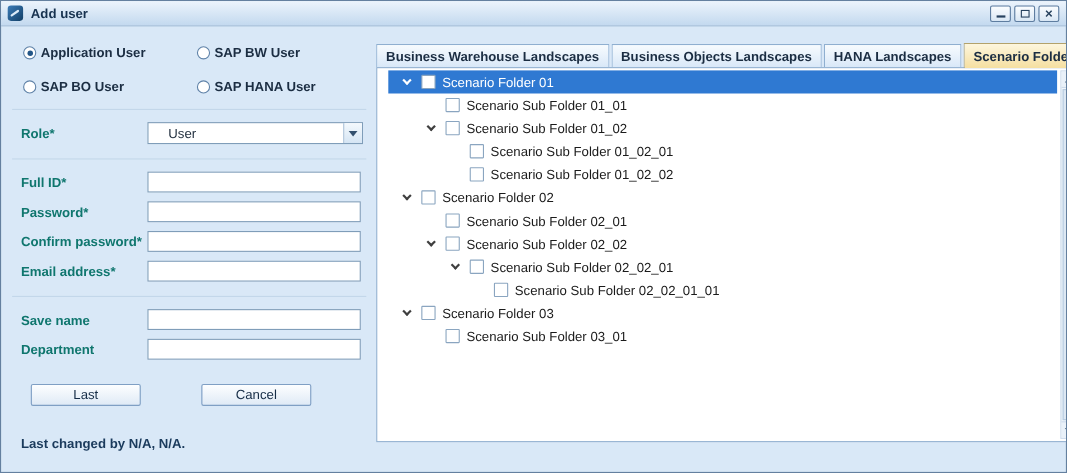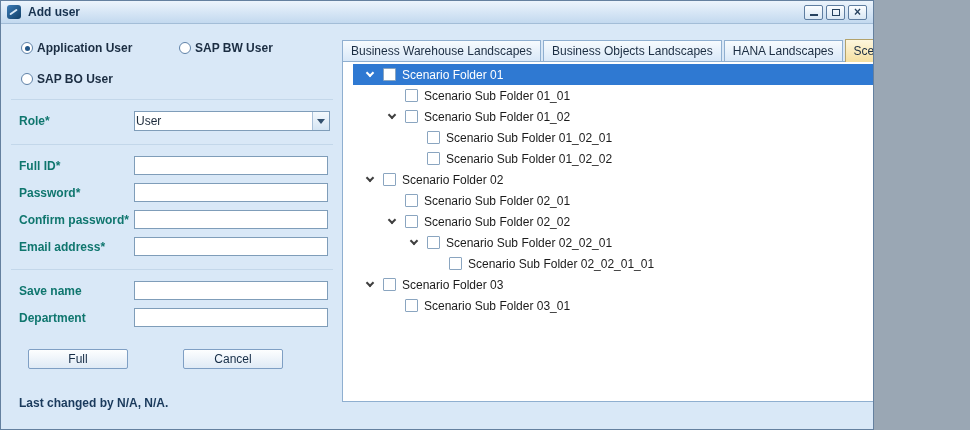--- a/index.html
+++ b/index.html
@@ -1,20 +1,20 @@
 <!DOCTYPE html>
 <html><head>
 <meta charset="utf-8">
 <style>
   * { box-sizing: border-box; margin: 0; padding: 0; }
   html,body { background:#9aa7b4; }
   body { font-family: "Liberation Sans", "DejaVu Sans", sans-serif; font-size: 12px; color:#1c2a3a; }
 
   .window {
-    position: relative; width: 874px; height: 430px;
+    position: relative; width: 970px; height: 430px;
     background: #d9e8f7; border: 1px solid #64809f;
     overflow: hidden;
   }
 
   
   .titlebar {
     height: 23px; display: flex; align-items: center;
     background: linear-gradient(#ecf4fc, #c3d9ef);
     border-bottom: 1px solid #a3bdd7; padding: 0 6px;
   }
@@ -57,21 +57,21 @@
   .frow { display:flex; align-items:center; margin-bottom: 8px; }
   .flabel { flex: 0 0 115px; font-weight: 700; color:#0f766e; }
   .tinput {
     width: 194px; height: 19px; border: 1px solid #7f9db9; background:#fff;
     font-family: inherit; font-size: 12px; padding: 0 4px; outline:none;
   }
   .select {
     width: 196px; height: 20px; border:1px solid #7f9db9; background:#fff;
     display:flex; align-items:center; position:relative; cursor:default;
   }
-  .select .sel-value { padding-left:1px; }
+  .select .sel-value { padding-left:18px; }
   .dd-btn {
     position:absolute; right:0; top:0; bottom:0; width:17px;
     background: linear-gradient(#f4f9fd,#d5e5f4); border-left:1px solid #a9c0d8;
     display:flex; align-items:center; justify-content:center;
   }
   .dd-arrow { width:0; height:0; border-left:4px solid transparent; border-right:4px solid transparent; border-top:5px solid #33506e; }
 
   .btn-row { display:flex; margin-top: 22px; padding-left: 9px; }
   .btn {
     width: 100px; height: 20px; border:1px solid #7f9fc4; border-radius:2px;
@@ -80,21 +80,21 @@
   }
   .btn + .btn { margin-left: 55px; }
   .footer-note { margin-top: 27px; font-weight:700; color:#1a3a5c; }
 
   
   .tabs { display:flex; align-items:flex-end; height: 23px; position:relative; z-index:2; }
   .tab {
     height: 21px; padding: 0 8px; display:flex; align-items:center;
     border:1px solid #8fafd0; border-bottom:none; margin-right: 2px;
     background: linear-gradient(#f7fbfe,#d9e8f8);
-    font-weight:400; color:#1b2d42; white-space:nowrap; cursor:default;
+    font-weight:700; color:#1b2d42; white-space:nowrap; cursor:default;
     border-radius:1px 1px 0 0;
     text-align:right;
   }
   .tab.active {
     height: 23px; background: linear-gradient(#fdf6dd,#f5dfa0);
     border-color:#b3a26b; margin-bottom:-1px;
   }
   .panel {
     position: relative; height: 341px; background:#fff;
     border:1px solid #8fafd0; z-index:1;
@@ -166,20 +166,24 @@
           <span class="radio-label">Application User</span>
         </div>
         <div class="radio-item">
           <span class="radio-circle"></span>
           <span class="radio-label">SAP BW User</span>
         </div>
         <div class="radio-item">
           <span class="radio-circle"></span>
           <span class="radio-label">SAP BO User</span>
         </div>
+        <div class="radio-item">
+          <span class="radio-circle"></span>
+          <span class="radio-label">SAP HANA User</span>
+        </div>
       </div>
 
       <div class="sep"></div>
 
       <div class="frow">
         <span class="flabel">Role*</span>
         <div class="select">
           <span class="sel-value">User</span>
           <span class="dd-btn">
             <span class="dd-arrow"></span>
@@ -211,21 +215,21 @@
       <div class="frow">
         <span class="flabel">Save name</span>
         <input class="tinput" type="text" value="" style="">
       </div>
       <div class="frow">
         <span class="flabel">Department</span>
         <input class="tinput" type="text" value="" style="">
       </div>
 
       <div class="btn-row">
-        <div class="btn">Full</div>
+        <div class="btn">Last</div>
         <div class="btn">Cancel</div>
       </div>
 
       <div class="footer-note">Last changed by N/A, N/A.</div>
     </div>
 
     <div class="right">
 
       <div class="tabs">
         <div class="tab">Business Warehouse Landscapes</div>

